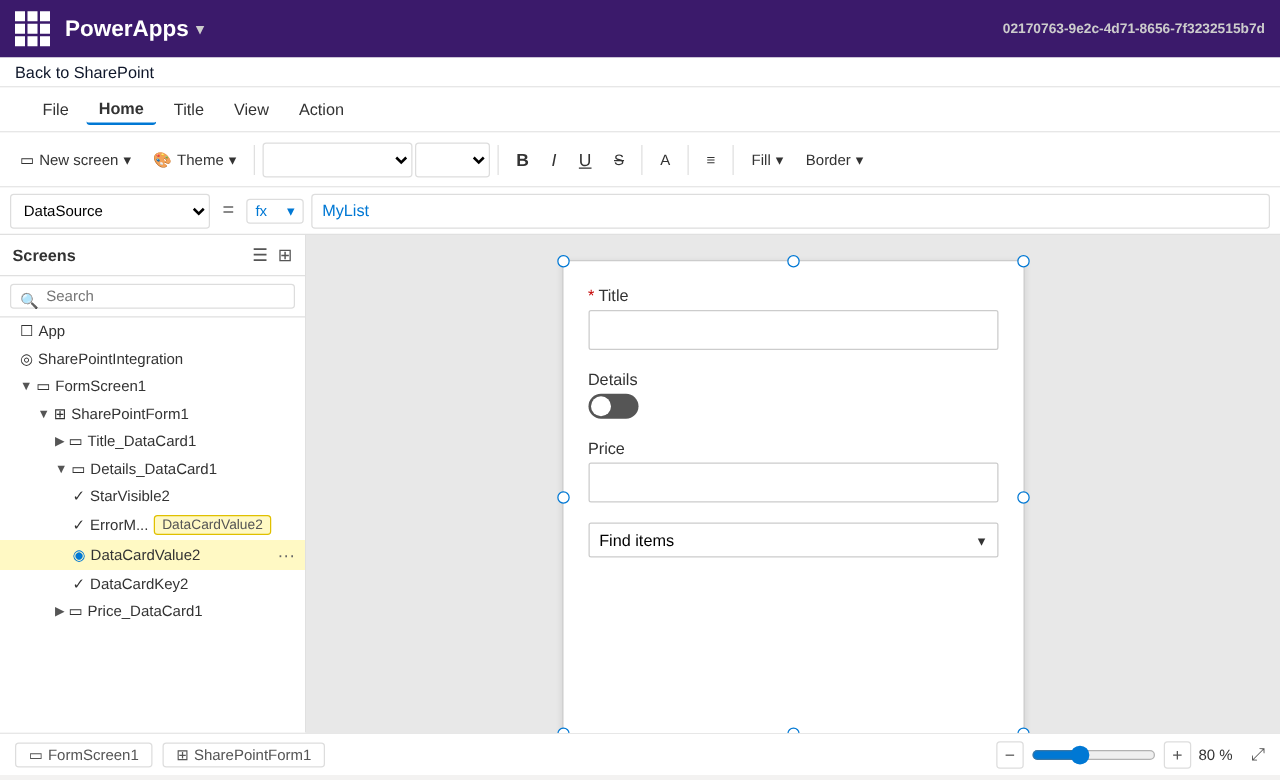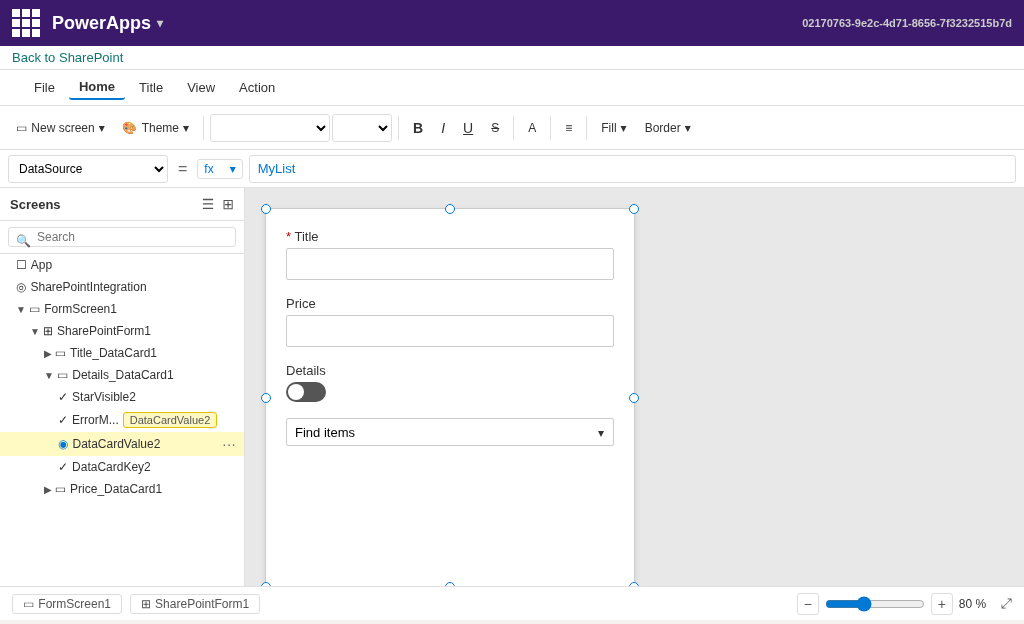--- a/index.html
+++ b/index.html
@@ -25,21 +25,21 @@
     }
     .title-bar-appname .chevron { font-size: 12px; color: #ccc; }
     .title-bar-id { color: #ccc; font-size: 11px; margin-left: auto; font-weight: bold; }
 
     
     .back-bar {
       background: #fff;
       padding: 4px 12px;
       border-bottom: 1px solid #e0e0e0;
     }
-    .back-bar a { color: #0f766e; text-decoration: none; font-size: 13px; }
+    .back-bar a { color: #0f172a; text-decoration: none; font-size: 13px; }
 
     
     .menu-bar {
       background: #fff;
       height: 36px;
       display: flex;
       align-items: center;
       padding: 0 24px;
       gap: 4px;
       border-bottom: 1px solid #e0e0e0;
@@ -150,20 +150,21 @@
       font-size: 11px; padding: 1px 6px; color: #555; margin-left: 4px;
     }
     .three-dot { margin-left: auto; color: #666; cursor: pointer; font-size: 14px; }
 
     
     .canvas-area {
       flex: 1;
       background: #e8e8e8;
       display: flex;
       align-items: flex-start;
+      justify-content: center;
       padding: 20px;
       overflow: auto;
       position: relative;
     }
     .form-canvas {
       background: white;
       width: 370px;
       min-height: 380px;
       border: 1px solid #ccc;
       border-radius: 2px;
@@ -427,29 +428,29 @@
 
       <div class="form-field">
         <label class="form-label">
           <span class="required">*</span>
           <span>Title</span>
         </label>
         <input class="form-input" type="text" value="" style="">
       </div>
 
       <div class="form-field">
-        <label class="form-label">Price</label>
-        <input class="form-input" type="text" value="" style="">
-      </div>
-
-      <div class="form-field">
         <label class="form-label">Details</label>
         <div class="toggle">
           <div class="toggle-knob"></div>
         </div>
+      </div>
+
+      <div class="form-field">
+        <label class="form-label">Price</label>
+        <input class="form-input" type="text" value="" style="">
       </div>
 
       <div class="form-field">
         <div class="form-select-wrapper">
           <select class="form-select">
             <option>Find items</option>
           </select>
           <span class="select-chevron">▾</span>
         </div>
       </div>

